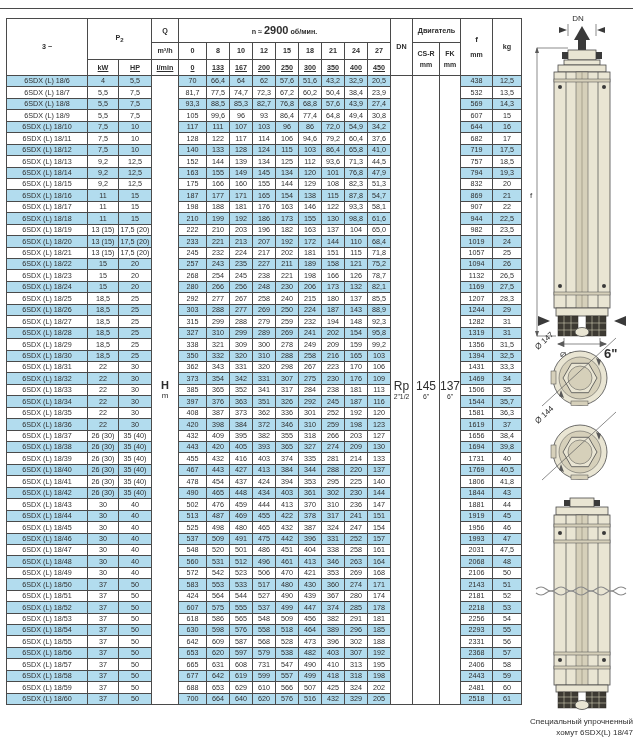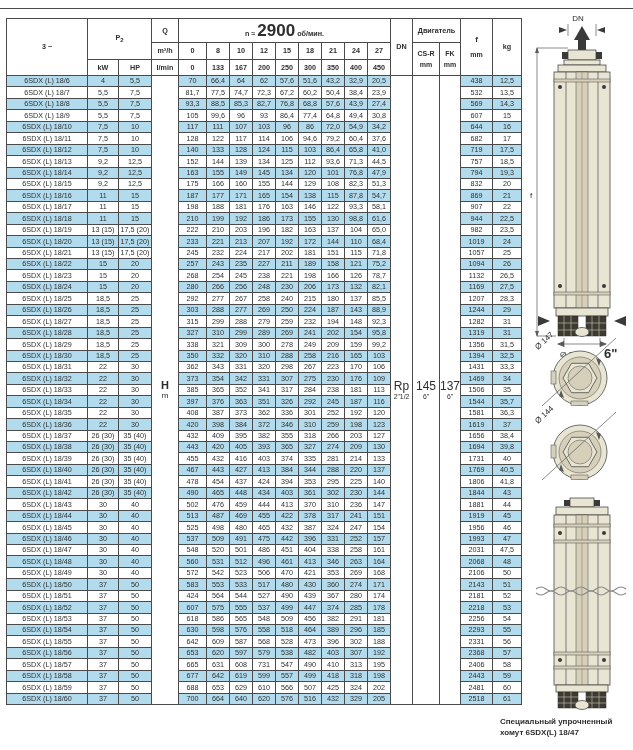--- a/index.html
+++ b/index.html
@@ -11,30 +11,30 @@
   .toprule { position:absolute; left:0; top:8px; width:633px; height:1px; background:var(--table-border,#4a4a4a); }
 
   table#pump-table { position:absolute; left:6px; top:18px; border-collapse:collapse; table-layout:fixed; }
   #pump-table td {
     border:1px solid var(--table-border,#4a4a4a);
     text-align:center; vertical-align:middle;
     padding:0; margin:0; white-space:nowrap; overflow:hidden;
     font-size:7.2px; line-height:1.05;
   }
   thead td { font-weight:bold; }
-  tr.hr1 { height:24px; } tr.hr2 { height:17px; } tr.hr3 { height:16px; }
+  tr.hr1 { height:24px; } tr.hr2 { height:17px; } tr.hr3 { height:16px;text-decoration:underline; }
   tbody td { height:10.44px; }
   tr.stripe td { background:var(--stripe,#b2dcee); }
   td.tallcol { background:#fff !important; vertical-align:middle; }
   td.model { text-align:left; padding-left:3px; }
   .phase { font-size:10px; }
   .p2h { font-size:9px; } .p2h sub { font-size:6px; }
   .qh { font-size:11px; }
   .unit { font-size:7px; }
-  .speed { font-size:8.5px; } .speed .big { font-size:17px; }
+  .speed { font-size:8.5px; } .speed .big { font-size:11px; }
   .flowv { font-size:7.5px; }
   .dnh { font-size:8px; }
   .motorh { font-size:7.5px; }
   .csrh div:first-child { font-size:7px; }
   .mmu { font-size:7px; margin-top:3px; }
   .fh div:first-child { font-size:8px; margin-bottom:6px; }
   .kgh { vertical-align:bottom; padding-bottom:3px; font-size:8px; }
   .tl1 { font-size:12px; } .tl2 { font-size:6.8px; margin-top:1px; }
   td.hcol .tl1 { font-size:11px; font-weight:bold; } td.hcol .tl2 { font-size:8px; }
 
@@ -44,21 +44,21 @@
   .darkp { fill:#3a3a3a; stroke:none; }
   .ln    { stroke:var(--diagram-line,#4a4a4a); stroke-width:0.7; fill:none; }
   .dimln { stroke:#5a5a5a; stroke-width:0.7; fill:none; }
   .rope  { stroke:#8a8a8a; stroke-width:1.1; fill:none; }
   .meshbg{ fill:#3d3a33; stroke:#2c2a24; stroke-width:0.5; }
   .meshln{ stroke:#cfc9b4; stroke-width:0.6; }
   .dimtx { font-size:8px; fill:var(--ink,#2e2e2e); }
   .big6  { font-size:13px; font-weight:bold; fill:var(--ink,#2e2e2e); }
   .caption {
     position:absolute; left:500px; top:717px; width:133px;
-    text-align:left; font-size:8px; line-height:1.35; color:var(--ink,#2e2e2e);font-weight:bold;
+    text-align:right; font-size:8px; line-height:1.35; color:var(--ink,#2e2e2e);
   }
 </style>
 </head>
 <body>
 
 <div class="toprule"></div>
 
 <table id="pump-table">
   <colgroup>
     <col style="width:81px">

